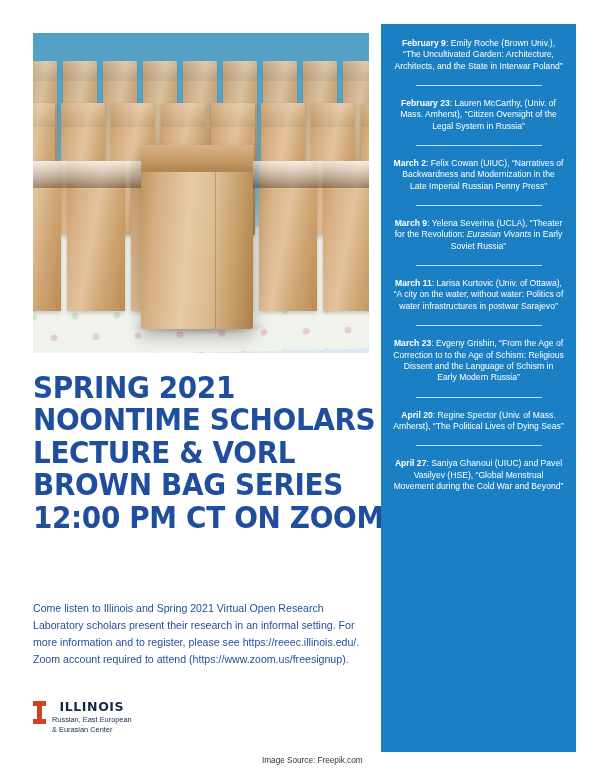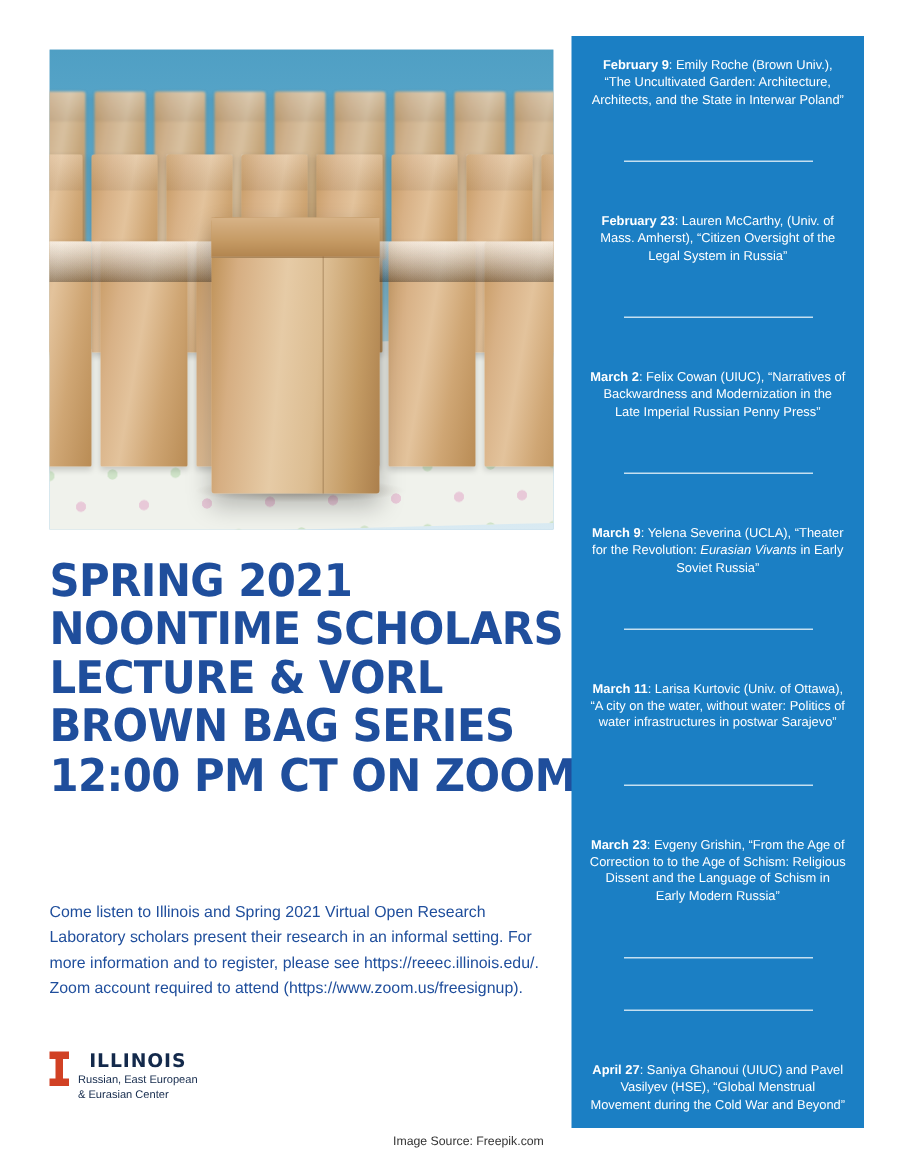--- a/index.html
+++ b/index.html
@@ -25,21 +25,21 @@
     position: absolute;
     top: 24px;
     left: 381px;
     width: 195px;
     height: 728px;
     background: #1b7fc4;
     box-sizing: border-box;
     padding: 14px 10px 10px 10px;
     display: flex;
     flex-direction: column;
-    justify-content: space-between;
+    justify-content: flex-start;
   }
   .entry {
     color: #ffffff;
     font-size: 8.6px;
     line-height: 1.32;
     text-align: center;
     padding: 0 2px;
     margin-bottom: 13px;
   }
   .entry:last-child { margin-bottom: 0; }
@@ -331,20 +331,23 @@
     <div class="entry">
       <span class="date">March 11</span><span>: Larisa Kurtovic (Univ. of Ottawa), “A city on the water, without water: Politics of water infrastructures in postwar Sarajevo”</span>
     </div>
     <div class="sep"></div>
 
     <div class="entry">
       <span class="date">March 23</span><span>: Evgeny Grishin, “From the Age of Correction to to the Age of Schism: Religious Dissent and the Language of Schism in Early Modern Russia”</span>
     </div>
     <div class="sep"></div>
 
+    <div class="entry">
+      <span class="date">April 20</span><span>: Regine Spector (Univ. of Mass. Amherst), “The Political Lives of Dying Seas”</span>
+    </div>
     <div class="sep"></div>
 
     <div class="entry">
       <span class="date">April 27</span><span>: Saniya Ghanoui (UIUC) and Pavel Vasilyev (HSE), “Global Menstrual Movement during the Cold War and Beyond”</span>
     </div>
 
   </div>
 
 </div>
 

